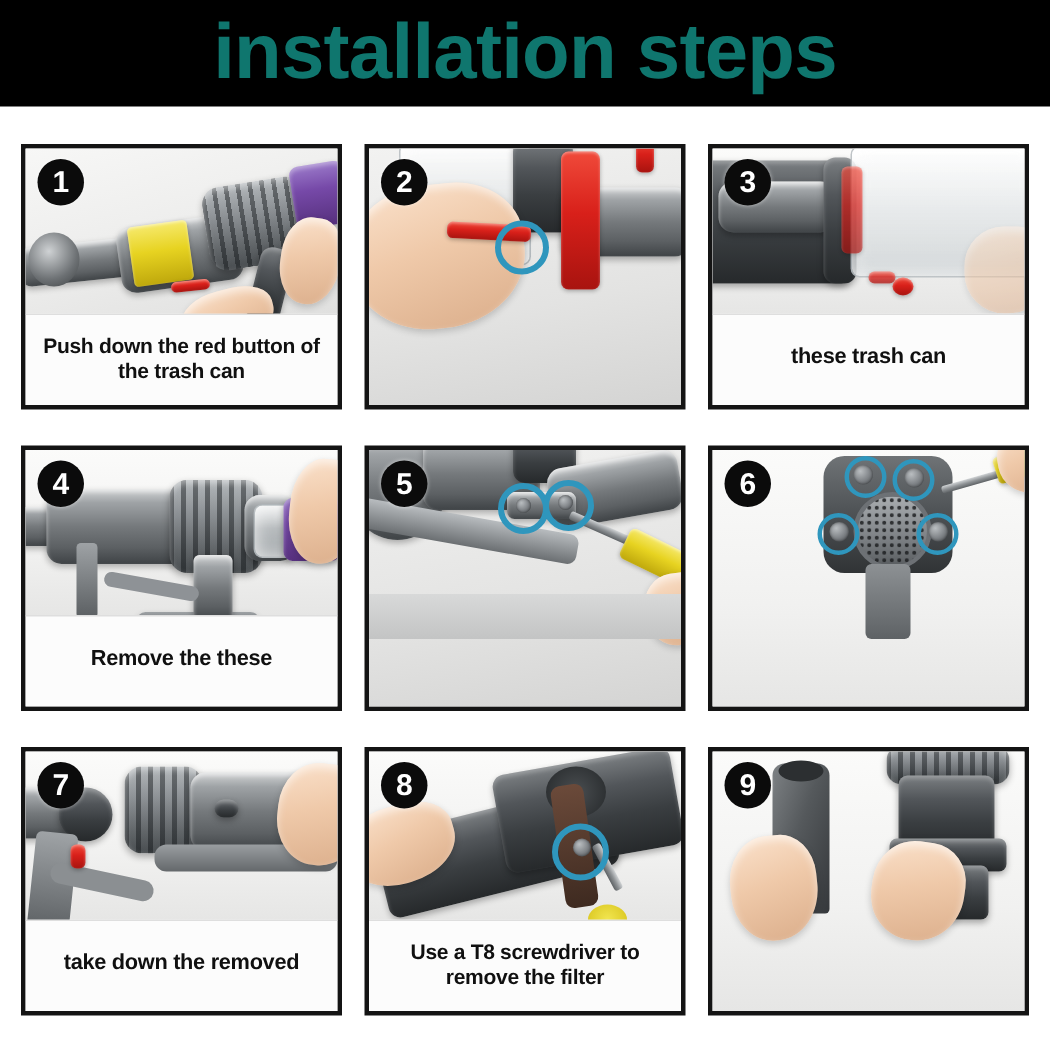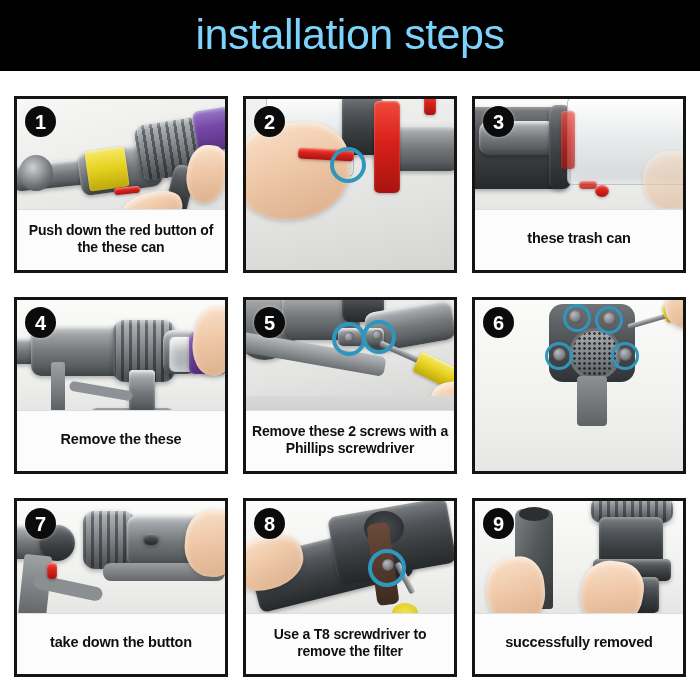--- a/index.html
+++ b/index.html
@@ -27,24 +27,24 @@
     left: 0;
     top: 0;
     width: 700px;
     height: 71px;
     background: #000000;
     display: flex;
     align-items: center;
     justify-content: center;
   }
   .banner-title {
-    color: #7dd3fc;
+    color: #0f766e;
     font-family: "Liberation Sans", sans-serif;
-    font-size: 43px;
-    font-weight: normal;
+    font-size: 52px;
+    font-weight: bold;
     letter-spacing: -0.5px;
     line-height: 1;
     transform: translateY(-1px);
   }
 
   
   .grid {
     position: absolute;
     left: 14px;
     top: 96px;
@@ -225,21 +225,21 @@
         <div class="shape yellow-part" style="left:70px;top:50px;width:40px;height:40px;transform:rotate(-8deg);"></div>
         <div class="shape cyclone" style="left:120px;top:22px;width:68px;height:56px;transform:rotate(-9deg);"></div>
         <div class="shape purple-part" style="left:178px;top:10px;width:36px;height:42px;transform:rotate(-9deg);"></div>
         <div class="shape barrel-dark" style="left:152px;top:66px;width:22px;height:52px;transform:rotate(14deg);"></div>
         <div class="shape red-part" style="left:97px;top:88px;width:26px;height:7px;transform:rotate(-6deg);"></div>
         <div class="shape hand" style="left:104px;top:94px;width:62px;height:36px;transform:rotate(-14deg);"></div>
         <div class="shape hand" style="left:170px;top:46px;width:40px;height:58px;transform:rotate(8deg);"></div>
         <div class="badge">1</div>
       </div>
       <div class="caption two-line">
-        <div class="caption-text">Push down the red button of the these can</div>
+        <div class="caption-text">Push down the red button of the trash can</div>
       </div>
     </div>
 
     <div class="panel">
       <div class="photo wall-grey">
         <div class="photo-bg wall-grey"></div>
         <div class="shape bin-clear" style="left:20px;top:-4px;width:86px;height:80px;"></div>
         <div class="shape barrel-dark" style="left:96px;top:-6px;width:40px;height:62px;"></div>
         <div class="shape barrel" style="left:128px;top:26px;width:86px;height:46px;"></div>
         <div class="shape red-part" style="left:178px;top:-6px;width:12px;height:22px;"></div>
@@ -302,23 +302,20 @@
         <div class="shape screw-head" style="left:98px;top:32px;width:10px;height:10px;"></div>
         <div class="shape screw-head" style="left:126px;top:30px;width:10px;height:10px;"></div>
         <div class="ring" style="left:86px;top:22px;width:34px;height:34px;"></div>
         <div class="ring" style="left:116px;top:20px;width:34px;height:34px;"></div>
         <div class="shape driver-shaft" style="left:132px;top:50px;width:48px;height:6px;transform:rotate(24deg);"></div>
         <div class="shape yellow-part" style="left:168px;top:62px;width:54px;height:22px;border-radius:4px;transform:rotate(26deg);"></div>
         <div class="shape hand" style="left:184px;top:82px;width:44px;height:48px;transform:rotate(-8deg);"></div>
         <div class="shape" style="left:-10px;top:96px;width:230px;height:30px;background:linear-gradient(180deg,#d8d9d9,#c3c4c4);"></div>
         <div class="badge">5</div>
       </div>
-      <div class="caption two-line">
-        <div class="caption-text">Remove these 2 screws with a Phillips screwdriver</div>
-      </div>
     </div>
 
     <div class="panel">
       <div class="photo wall-white">
         <div class="photo-bg wall-white"></div>
         <div class="shape" style="left:74px;top:4px;width:86px;height:78px;border-radius:14px;background:linear-gradient(180deg,#6f7376 0%,#4a4e51 55%,#303335 100%);"></div>
         <div class="shape mesh" style="left:94px;top:28px;width:46px;height:46px;"></div>
         <div class="shape screw-head" style="left:94px;top:10px;width:13px;height:13px;"></div>
         <div class="shape screw-head" style="left:128px;top:12px;width:13px;height:13px;"></div>
         <div class="shape screw-head" style="left:78px;top:48px;width:13px;height:13px;"></div>
@@ -345,21 +342,21 @@
         <div class="shape" style="left:16px;top:80px;width:70px;height:14px;background:#8b8f92;border-radius:7px;transform:rotate(12deg);"></div>
         <div class="shape red-part" style="left:30px;top:62px;width:10px;height:16px;"></div>
         <div class="shape cyclone" style="left:66px;top:10px;width:52px;height:58px;"></div>
         <div class="shape barrel" style="left:110px;top:14px;width:86px;height:52px;"></div>
         <div class="shape barrel-dark" style="left:126px;top:32px;width:16px;height:12px;"></div>
         <div class="shape" style="left:86px;top:62px;width:122px;height:18px;background:linear-gradient(180deg,#9a9ea1,#64686b);border-radius:8px;"></div>
         <div class="shape hand" style="left:168px;top:8px;width:58px;height:68px;transform:rotate(6deg);"></div>
         <div class="badge">7</div>
       </div>
       <div class="caption">
-        <div class="caption-text">take down the button</div>
+        <div class="caption-text">take down the removed</div>
       </div>
     </div>
 
     <div class="panel">
       <div class="photo wall-white">
         <div class="photo-bg wall-white"></div>
         <div class="shape barrel-dark" style="left:6px;top:38px;width:158px;height:56px;transform:rotate(-14deg);"></div>
         <div class="shape barrel-dark" style="left:86px;top:6px;width:120px;height:66px;transform:rotate(-10deg);"></div>
         <div class="shape" style="left:118px;top:10px;width:40px;height:34px;border-radius:50%;background:radial-gradient(circle,#4a4e51,#25282a);"></div>
         <div class="shape" style="left:126px;top:22px;width:22px;height:82px;background:linear-gradient(180deg,#6b4a3a,#3e2a20);border-radius:6px;transform:rotate(-8deg);"></div>
@@ -381,19 +378,16 @@
         <div class="shape" style="left:40px;top:8px;width:38px;height:100px;border-radius:8px 8px 3px 3px;background:linear-gradient(110deg,#7e8285 0%,#55595c 45%,#35383b 100%);"></div>
         <div class="shape" style="left:44px;top:6px;width:30px;height:14px;border-radius:50%;background:#2c2f31;"></div>
         <div class="shape hand" style="left:12px;top:56px;width:58px;height:70px;transform:rotate(-6deg);"></div>
         <div class="shape cyclone" style="left:116px;top:-4px;width:82px;height:26px;border-radius:10px;"></div>
         <div class="shape barrel-dark" style="left:124px;top:16px;width:64px;height:52px;border-radius:6px;"></div>
         <div class="shape barrel-dark" style="left:118px;top:58px;width:78px;height:22px;border-radius:5px;"></div>
         <div class="shape barrel-dark" style="left:128px;top:76px;width:56px;height:36px;border-radius:5px;"></div>
         <div class="shape hand" style="left:106px;top:60px;width:62px;height:66px;transform:rotate(8deg);"></div>
         <div class="badge">9</div>
       </div>
-      <div class="caption">
-        <div class="caption-text">successfully removed</div>
-      </div>
     </div>
 
   </div>
 </div>
 
 </body></html>

